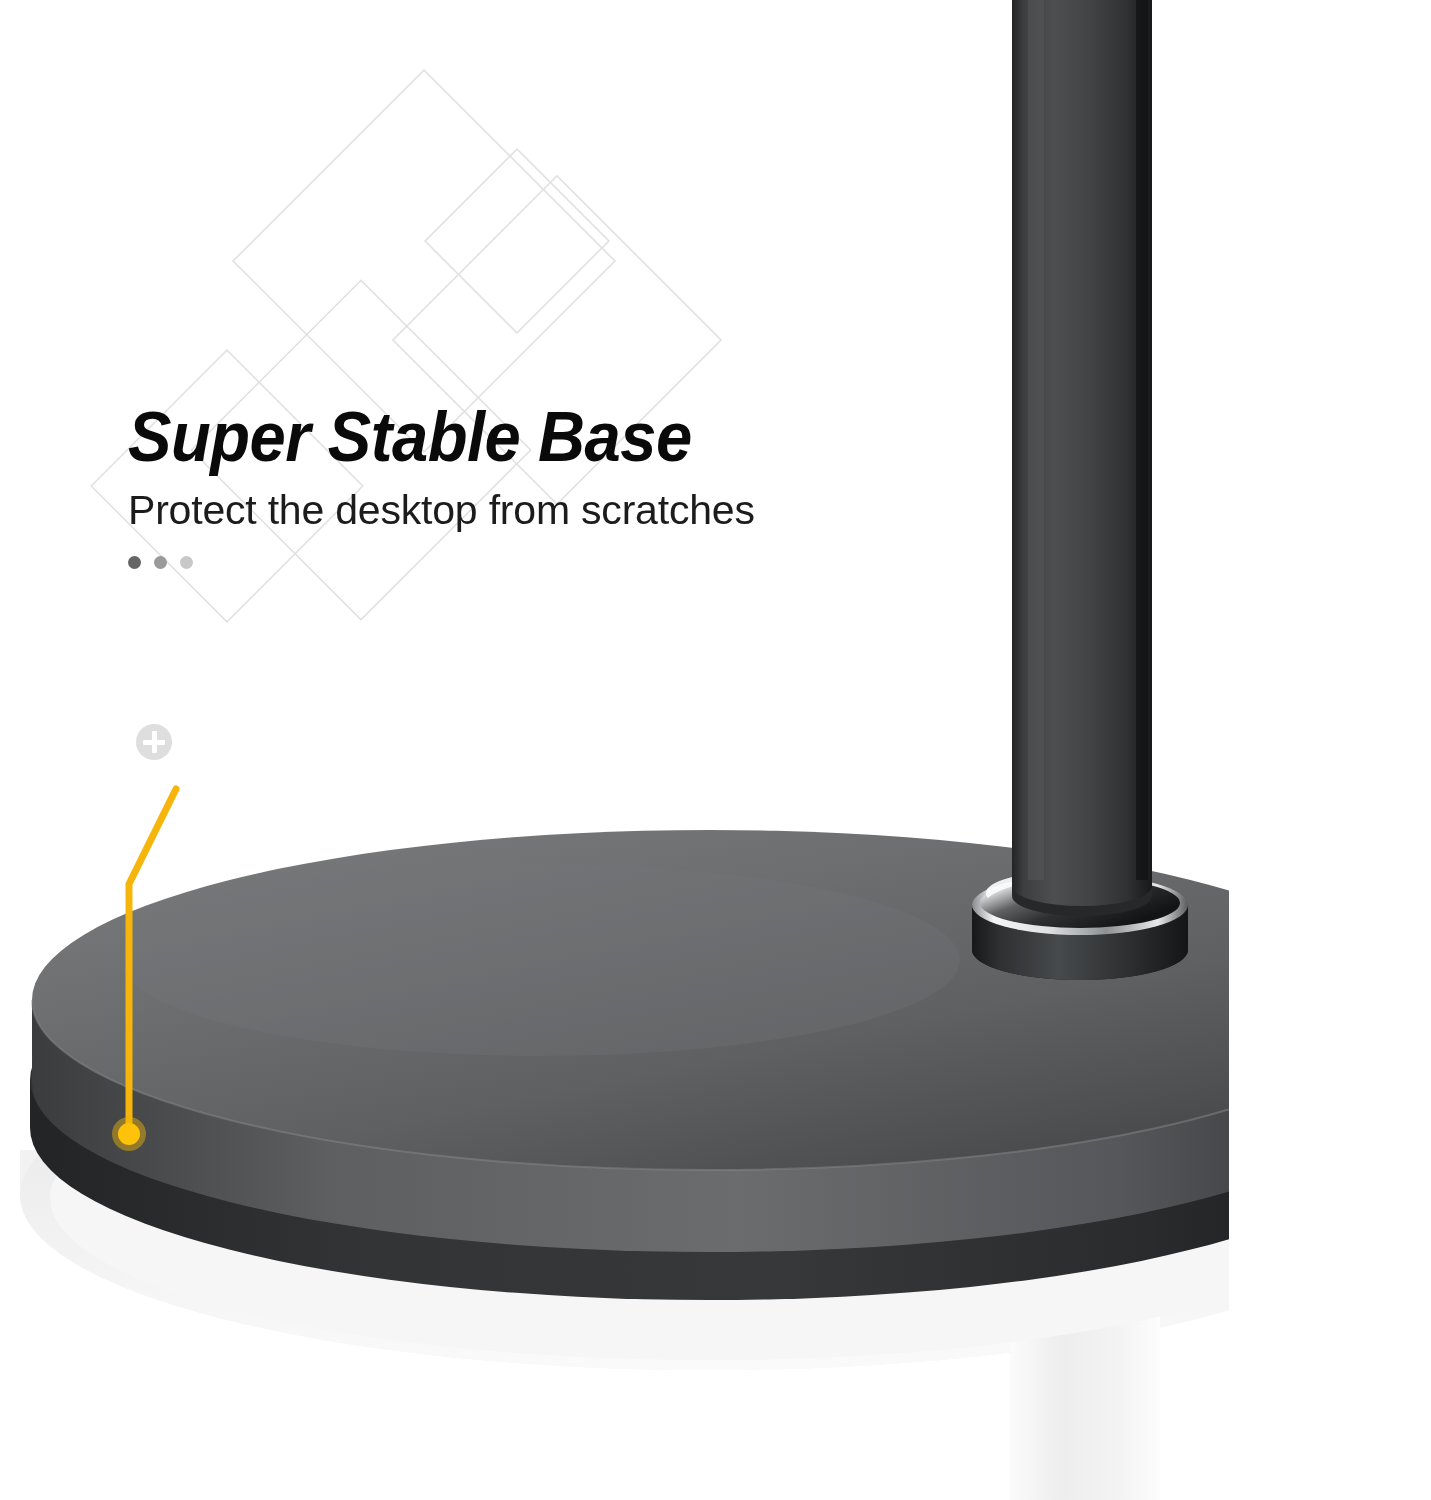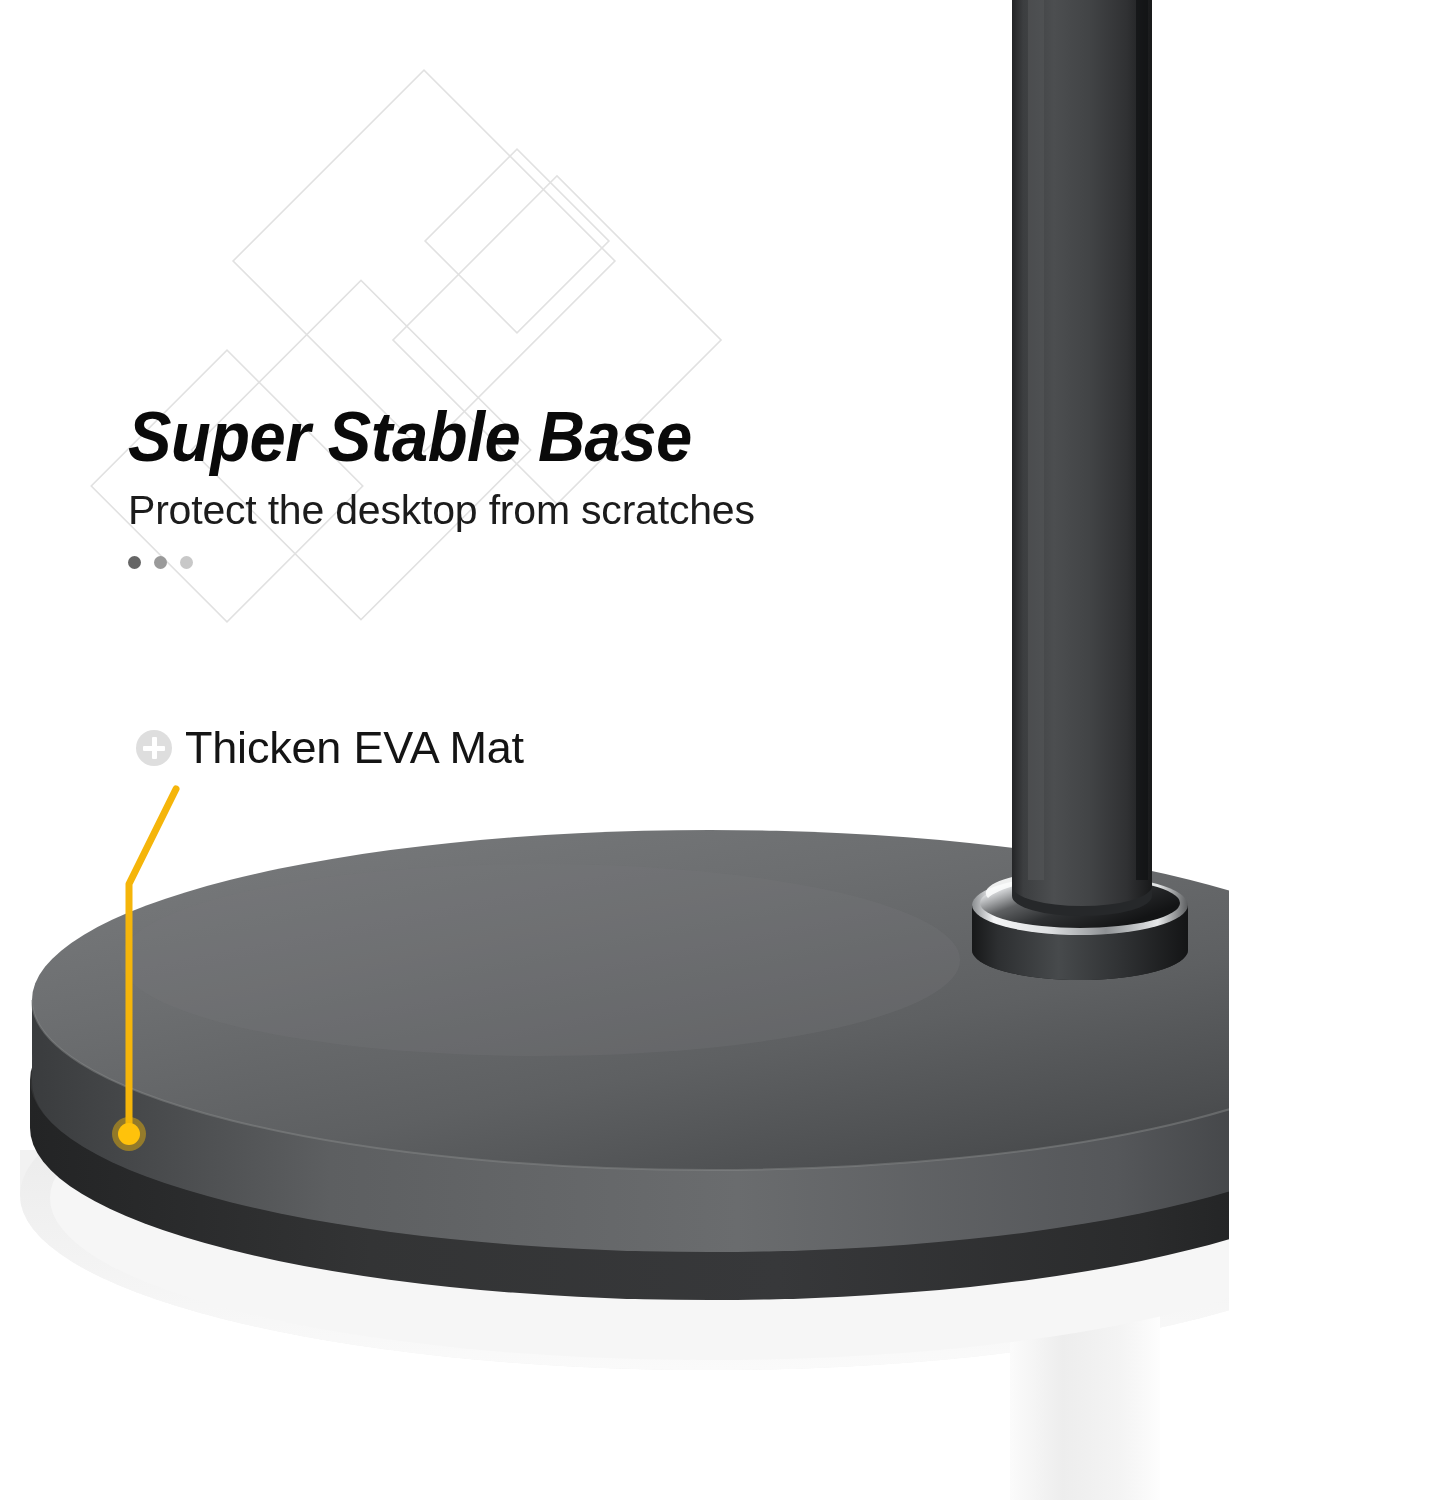--- a/index.html
+++ b/index.html
@@ -301,16 +301,15 @@
   </div>
 
   <svg id="leader" viewBox="0 0 1431 1500" xmlns="http://www.w3.org/2000/svg">
     <path d="M176 789 L129 884 L129 1130" fill="none" stroke="#f5b50a" stroke-width="7" stroke-linecap="round" stroke-linejoin="round"></path>
     <circle cx="129" cy="1134" r="17" fill="#f2b705" opacity="0.45"></circle>
     <circle cx="129" cy="1134" r="11" fill="#ffc20b"></circle>
   </svg>
 
   <div id="callout">
     <span id="plus-badge"></span>
-    <span id="callout-label">Thicken EVA Mat</span>
   </div>
 
 </div>
 
 </body></html>

